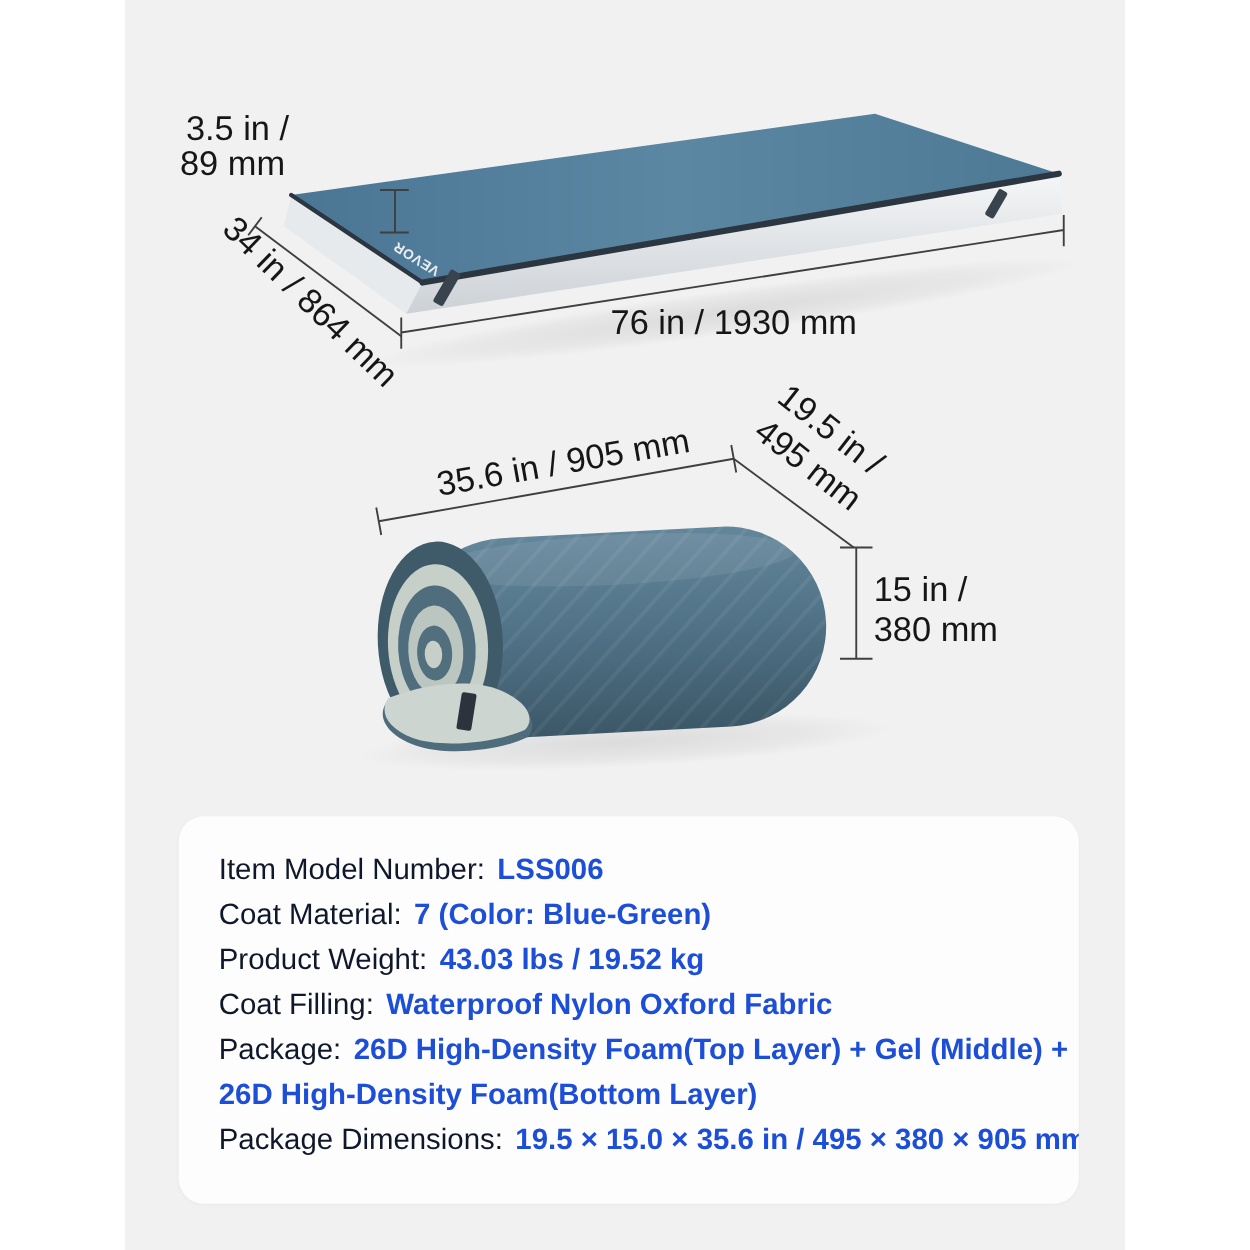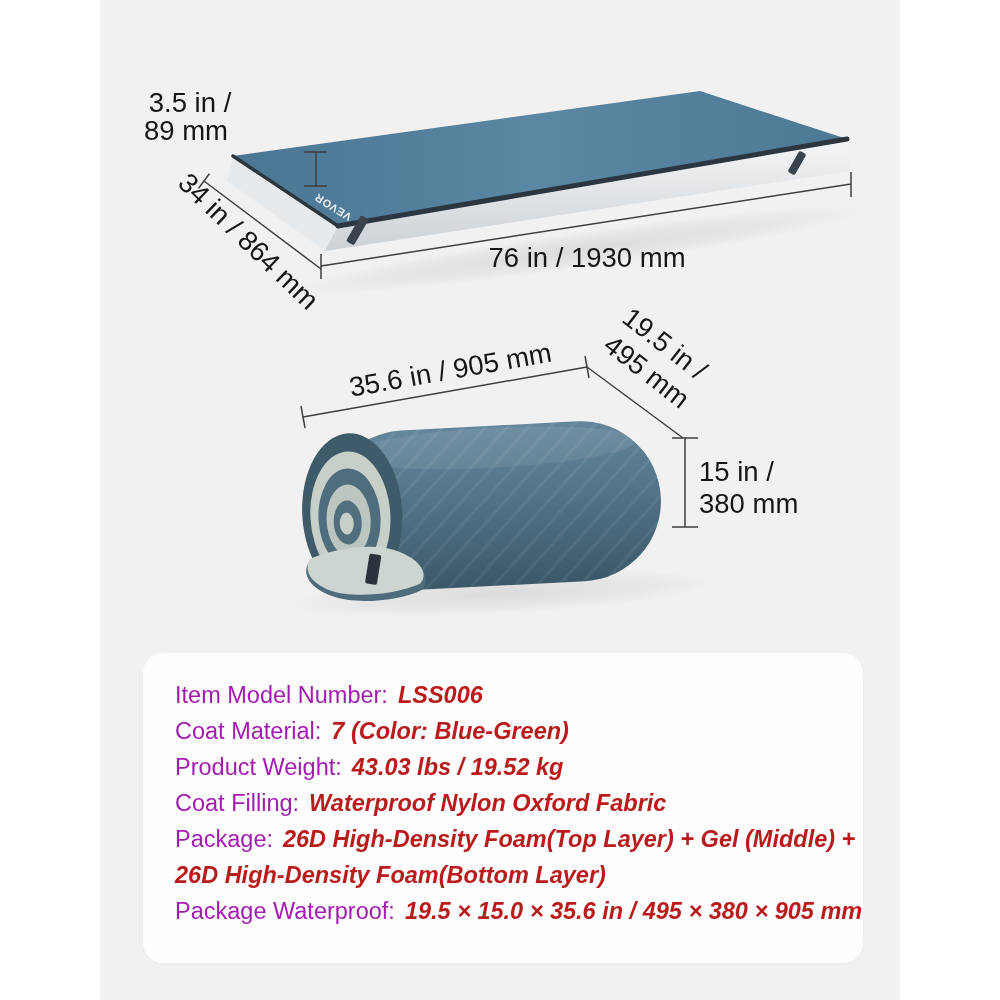--- a/index.html
+++ b/index.html
@@ -21,22 +21,22 @@
     font-family:"Liberation Sans", sans-serif;font-size:11px;font-weight:bold;
     fill:rgba(255,255,255,0.88);letter-spacing:0.5px;
   }
   .spec-panel{
     position:absolute;left:43px;top:653px;width:720px;height:310px;
     background:#fdfdfe;border-radius:20px;box-sizing:border-box;
     padding:24px 28px 0 32px;overflow:hidden;
     box-shadow:0 1px 3px rgba(0,0,0,0.03);
   }
   .spec-row{margin:0;font-size:23.5px;line-height:36px;white-space:nowrap;}
-  .spec-row .lbl{color:#a21caf;font-weight:400;margin-right:10px;}
-  .spec-row .val{color:#b91c1c;font-weight:bold;font-style:italic;}
+  .spec-row .lbl{color:#0f172a;font-weight:400;margin-right:10px;}
+  .spec-row .val{color:#1d4ed8;font-weight:bold;}
   .spec-row .val.block{display:block;}
 </style>
 </head>
 <body>
 
 <div class="canvas">
   <div class="stage">
 
     <svg class="scene" width="800" height="650" viewBox="0 0 800 650">
       <defs>
@@ -133,18 +133,18 @@
       <p class="spec-row">
         <span class="lbl">Product Weight:</span><span class="val">43.03 lbs / 19.52 kg</span>
       </p>
       <p class="spec-row">
         <span class="lbl">Coat Filling:</span><span class="val">Waterproof Nylon Oxford Fabric</span>
       </p>
       <p class="spec-row">
         <span class="lbl">Package:</span><span class="val">26D High-Density Foam(Top Layer) + Gel (Middle) +</span><span class="val block">26D High-Density Foam(Bottom Layer)</span>
       </p>
       <p class="spec-row">
-        <span class="lbl">Package Waterproof:</span><span class="val">19.5 × 15.0 × 35.6 in / 495 × 380 × 905 mm</span>
+        <span class="lbl">Package Dimensions:</span><span class="val">19.5 × 15.0 × 35.6 in / 495 × 380 × 905 mm</span>
       </p>
     </div>
 
   </div>
 </div>
 
 </body></html>

